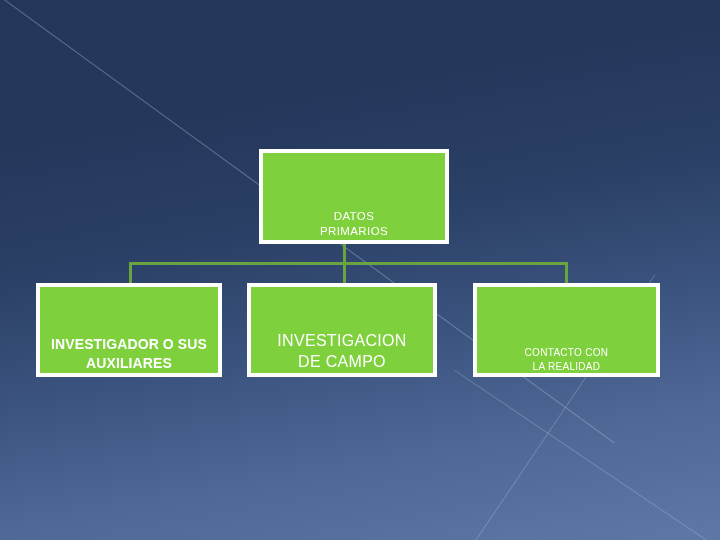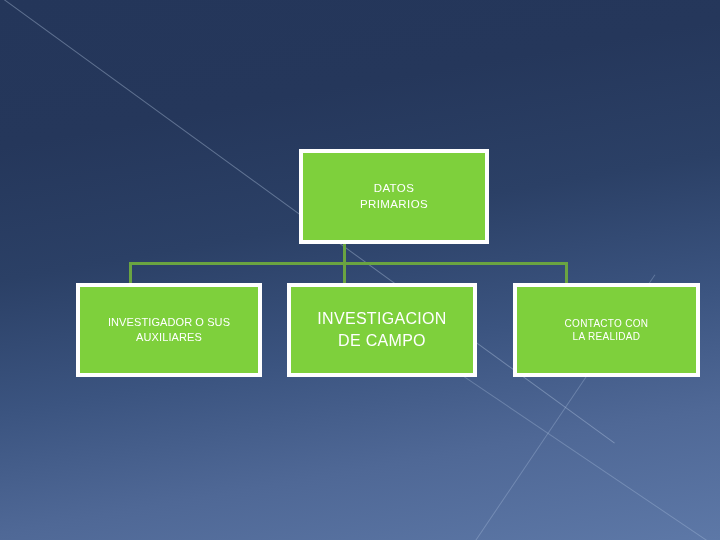--- a/index.html
+++ b/index.html
@@ -48,38 +48,37 @@
   .conn-v { width: 3px; }
   .conn-h { height: 3px; }
 
   
   .node {
     position: absolute;
     box-sizing: border-box;
     background: #7ed03c;
     border: 4px solid #ffffff;
     display: flex;
-    align-items: center;
+    align-items: flex-end;
     justify-content: center;
     text-align: center;
     color: #ffffff;
     line-height: 1.35;
-    margin-left: 40px;
   }
   .node .label {
     display: block;
     white-space: pre-line;
     letter-spacing: 0.2px;
   }
 
   #node-top        { left: 259px; top: 149px;  width: 190px; height: 95px; }
   #node-top .label { font-size: 11.5px; font-weight: 400; letter-spacing: .4px; }
 
   #node-left          { left: 36px;  top: 283px; width: 186px; height: 94px; }
-  #node-left .label   { font-size: 11px;  font-weight: 400; letter-spacing: .1px; }
+  #node-left .label   { font-size: 14px;  font-weight: 700; letter-spacing: .1px; }
 
   #node-middle        { left: 247px; top: 283px; width: 190px; height: 94px; }
   #node-middle .label { font-size: 16px; font-weight: 400; letter-spacing: .3px; }
 
   #node-right         { left: 473px; top: 283px; width: 187px; height: 94px; }
   #node-right .label  { font-size: 10px; font-weight: 400; letter-spacing: .3px; }
 </style>
 </head>
 <body>
 

